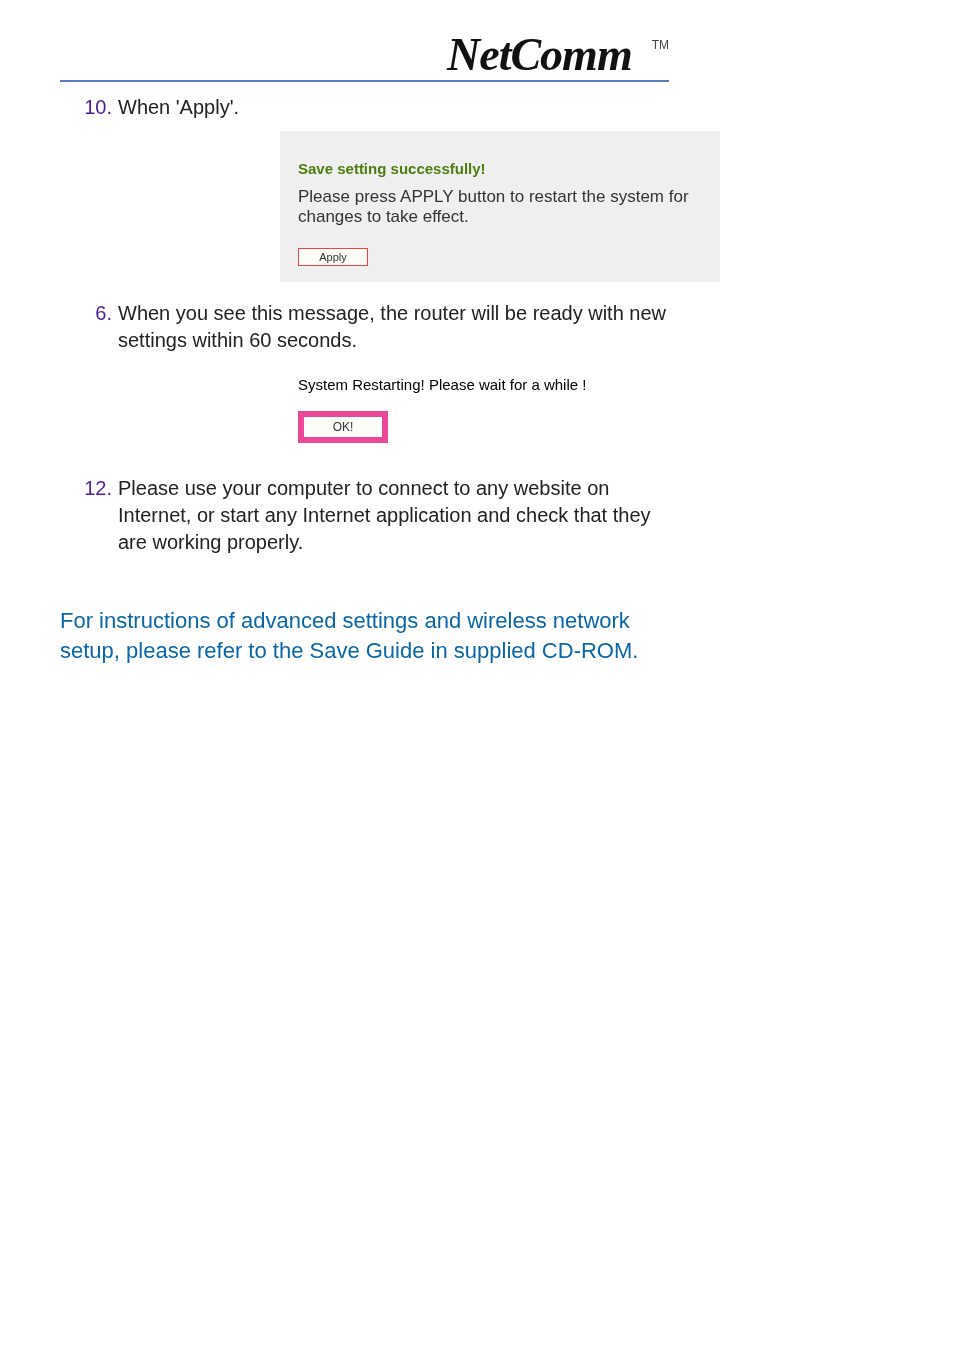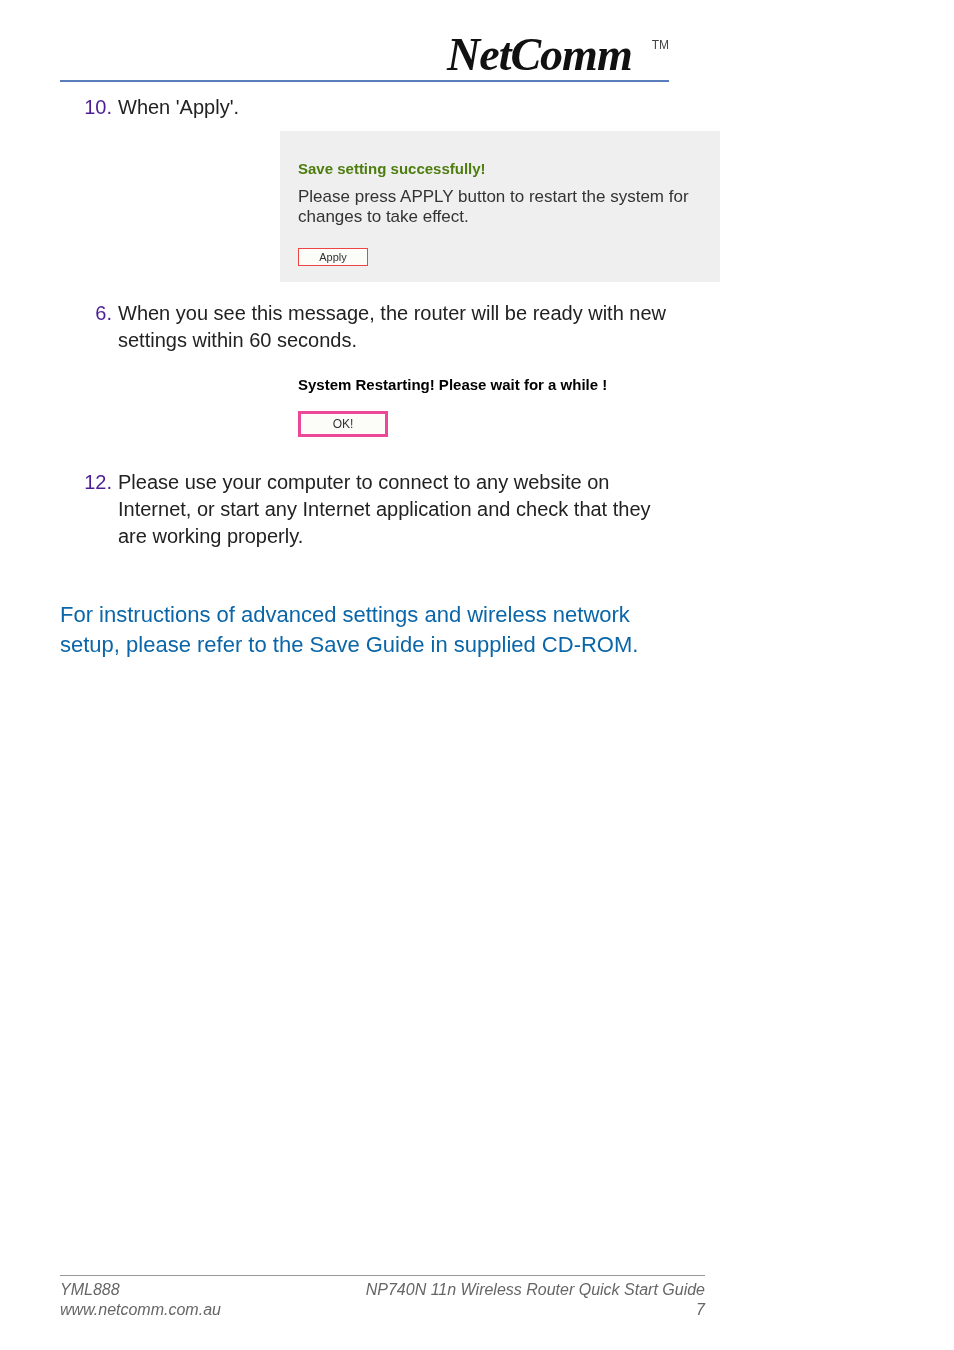--- a/index.html
+++ b/index.html
@@ -100,33 +100,33 @@
   }
   .dialog2 {
     background: #fff;
     margin: 8px 0 8px 220px;
     width: 440px;
     padding: 12px 18px 14px 18px;
     font-family: Arial, sans-serif;
   }
   .dialog2-title {
     font-size: 15px;
-    font-weight: bold;
+    font-weight: normal;
     color: #000;
     margin-bottom: 18px;
   }
   .dialog2-btn {
     display: inline-block;
     min-width: 90px;
     text-align: center;
     font-size: 12px;
     font-family: Arial, sans-serif;
     color: #333;
     background: #fcfcf9;
-    border: 3px solid #ec4899;
+    border: 6px solid #ec4899;
     padding: 3px 12px;
     cursor: pointer;
   }
   .blue-heading {
     color: #0a66a8;
     font-size: 22px;
     line-height: 1.35;
     margin-top: 50px;
     font-weight: 400;
   }
@@ -191,27 +191,14 @@
 
     <div class="ol-item spaced-top">
       <div class="ol-num">12.</div>
       <div class="ol-text">Please use your computer to connect to any website on Internet, or start any Internet application and check that they are working properly.</div>
     </div>
 
     <div class="blue-heading">For instructions of advanced settings and wireless network setup, please refer to the Save Guide in supplied CD-ROM.</div>
 
   </div>
 
-  <div class="footer">
-    <hr class="footer-rule">
-    <div class="footer-row">
-      <div class="footer-left">
-        <div>YML888</div>
-        <div>www.netcomm.com.au</div>
-      </div>
-      <div class="footer-right">
-        <div>NP740N 11n Wireless Router Quick Start Guide</div>
-        <div>7</div>
-      </div>
-    </div>
-  </div>
 
 </div>
 
 </body></html>

